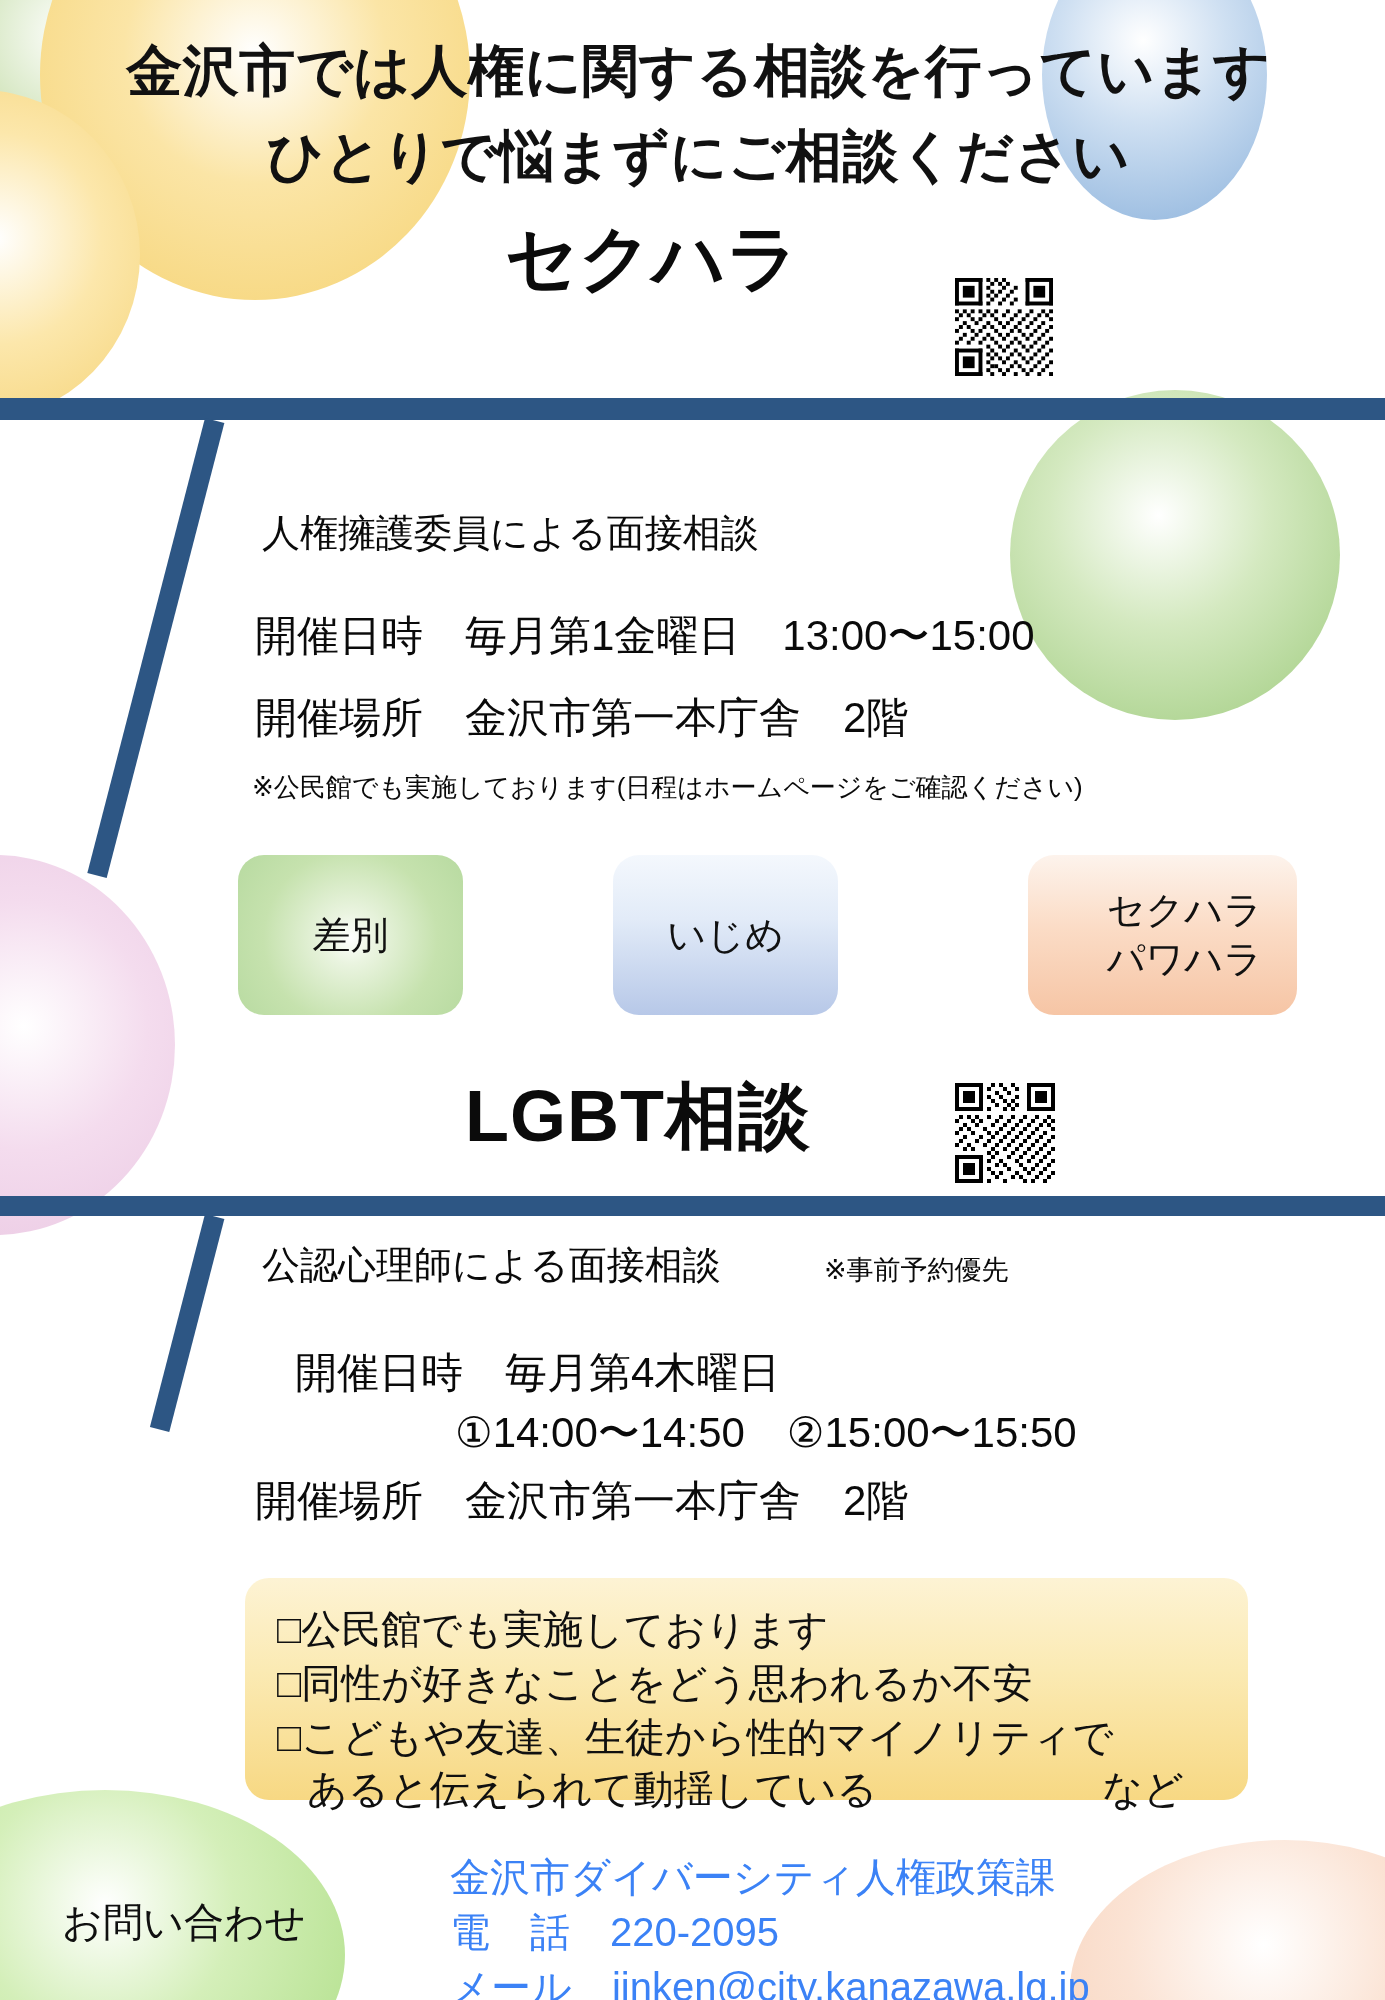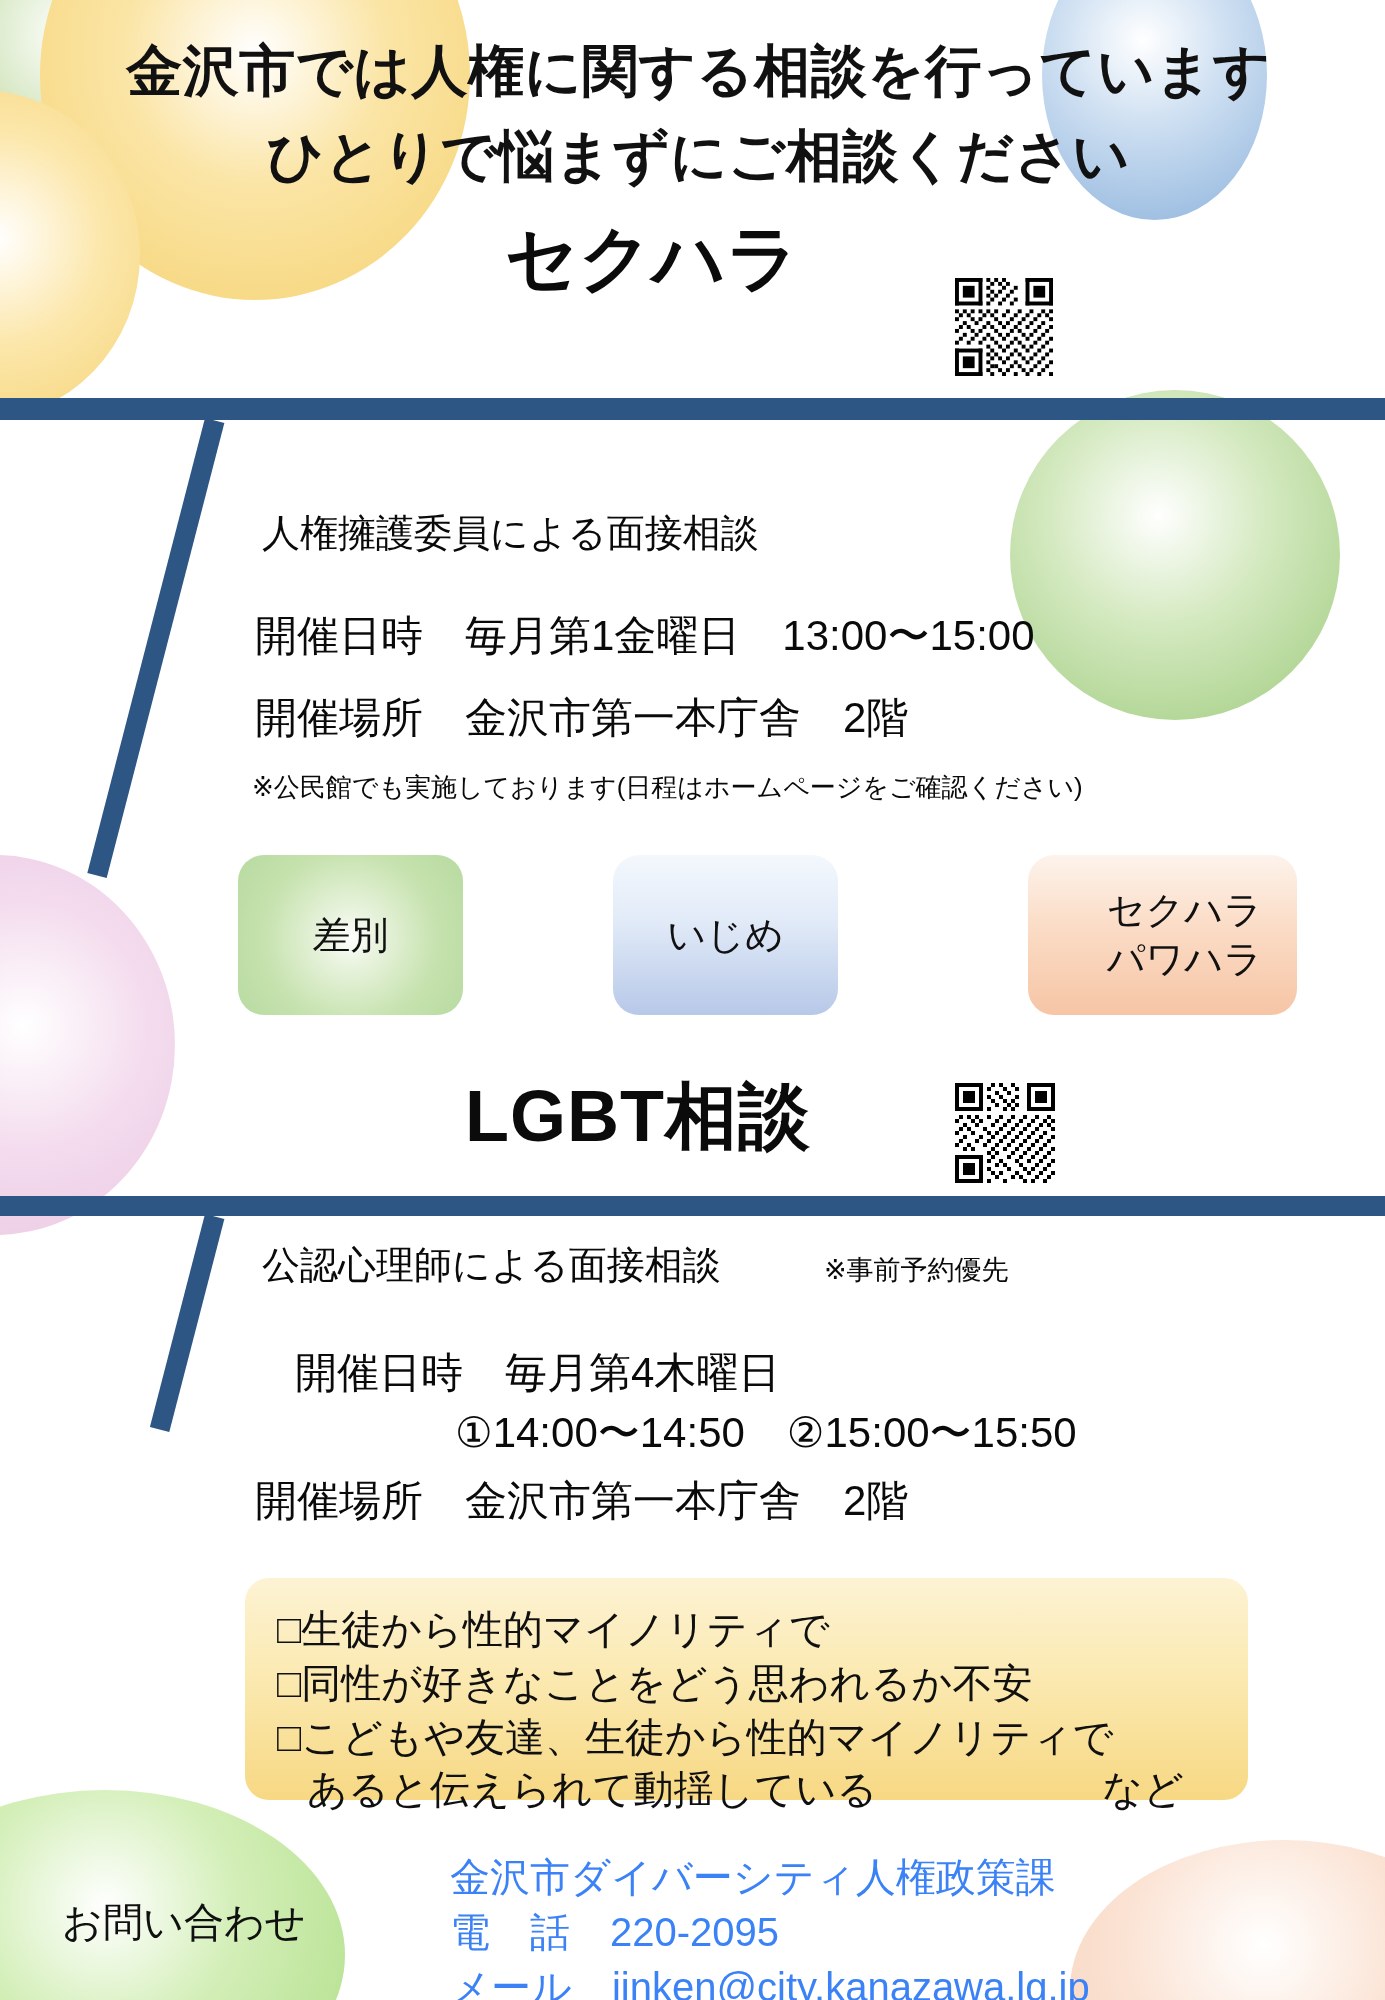--- a/index.html
+++ b/index.html
@@ -489,21 +489,21 @@
   <div class="bar bar-2"></div>
   <div class="diag diag-2"></div>
 
   <div class="txt t-subhead s2-subhead">公認心理師による面接相談</div>
   <div class="txt t-small-note s2-subnote">※事前予約優先</div>
   <div class="txt t-row s2-date">開催日時　毎月第4木曜日</div>
   <div class="txt t-row s2-date2">①14:00〜14:50　②15:00〜15:50</div>
   <div class="txt t-row s2-place">開催場所　金沢市第一本庁舎　2階</div>
 
   <div class="checkbox-panel">
-    <div class="check-line cl-1">□生徒から性的マイノリティで</div>
+    <div class="check-line cl-1">□公民館でも実施しております</div>
     <div class="check-line cl-2">□同性が好きなことをどう思われるか不安</div>
     <div class="check-line cl-3">□こどもや友達、生徒から性的マイノリティで</div>
     <div class="check-line cl-4">あると伝えられて動揺している</div>
     <div class="cl-nado">など</div>
   </div>
 
   <div class="footer-label">お問い合わせ</div>
   <div class="footer-block">
     <div>金沢市ダイバーシティ人権政策課</div>
     <div>電　話　220-2095</div>

